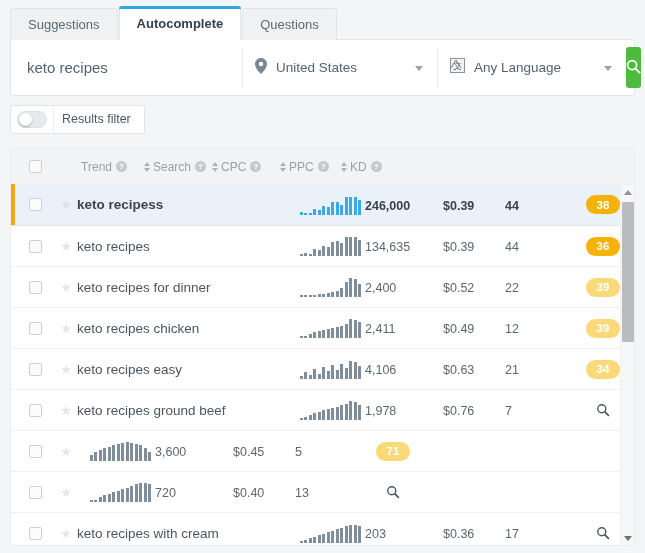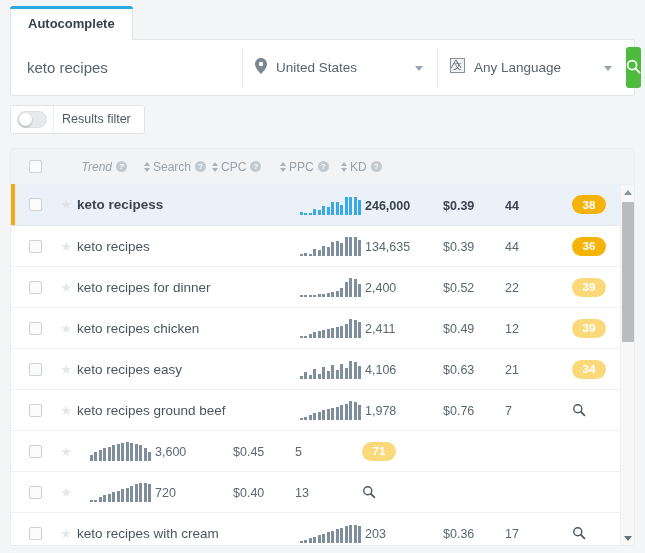--- a/index.html
+++ b/index.html
@@ -135,25 +135,25 @@
   }
 
   .cb {
     width: 13px; height: 13px; flex: 0 0 13px;
     border: 1px solid #ccd1d5; border-radius: 2px;
     background: #fbfbfc; cursor: pointer;
   }
   .c-check { flex: 0 0 44px; display: flex; justify-content: center; padding-left: 4px; }
   .c-star  { flex: 0 0 22px; display: flex; justify-content: center; }
   .c-kw    { flex: 1 1 auto; min-width: 0; }
-  .c-trend { flex: 0 0 78px; position: relative; font-style: italic; }
+  .c-trend { flex: 0 0 78px; position: relative; }
   .c-search{ flex: 0 0 78px; }
   .c-cpc   { flex: 0 0 62px; }
   .c-ppc   { flex: 0 0 67px; }
-  .c-kd    { flex: 0 0 62px; display: flex; justify-content: flex-start; }
+  .c-kd    { flex: 0 0 62px; display: flex; justify-content: center; }
 
   .th { font-size: 12px; color: #98a2aa; display: flex; align-items: center; white-space: nowrap; }
   .th.c-trend { justify-content: flex-end; padding-right: 6px; }
   .sort-arrows {
     display: inline-block; width: 7px; margin-right: 3px;
     position: relative; top: 0;
   }
   .sort-arrows i { display: block; width: 0; height: 0; margin: 0 auto; }
   .sort-arrows i.up   { border-left: 3.5px solid transparent; border-right: 3.5px solid transparent; border-bottom: 4px solid #aab2b9; margin-bottom: 2px;}
   .sort-arrows i.down { border-left: 3.5px solid transparent; border-right: 3.5px solid transparent; border-top: 4px solid #aab2b9; }
@@ -233,21 +233,23 @@
     background: #b9bbbd; border-radius: 1px; cursor: pointer;
   }
   .sb .down { position: absolute; bottom: 0; left: 0; }
 </style>
 </head>
 <body>
 
 <div class="app">
 
   <div class="tabs">
+    <div class="tab"><span>Suggestions</span></div>
     <div class="tab active"><span>Autocomplete</span></div>
+    <div class="tab"><span>Questions</span></div>
   </div>
 
   <div class="search-panel">
     <input class="kw-input" type="text" value="keto recipes" style="">
     <div class="vdiv"></div>
 
     <div class="selector geo">
       <span>
         <svg width="12" height="16" viewBox="0 0 12 16">
             <path d="M6 0C2.7 0 0 2.7 0 6c0 4.5 6 10 6 10s6-5.5 6-10c0-3.3-2.7-6-6-6zm0 8.2A2.2 2.2 0 1 1 6 3.8a2.2 2.2 0 0 1 0 4.4z" fill="#7b8892"></path>

